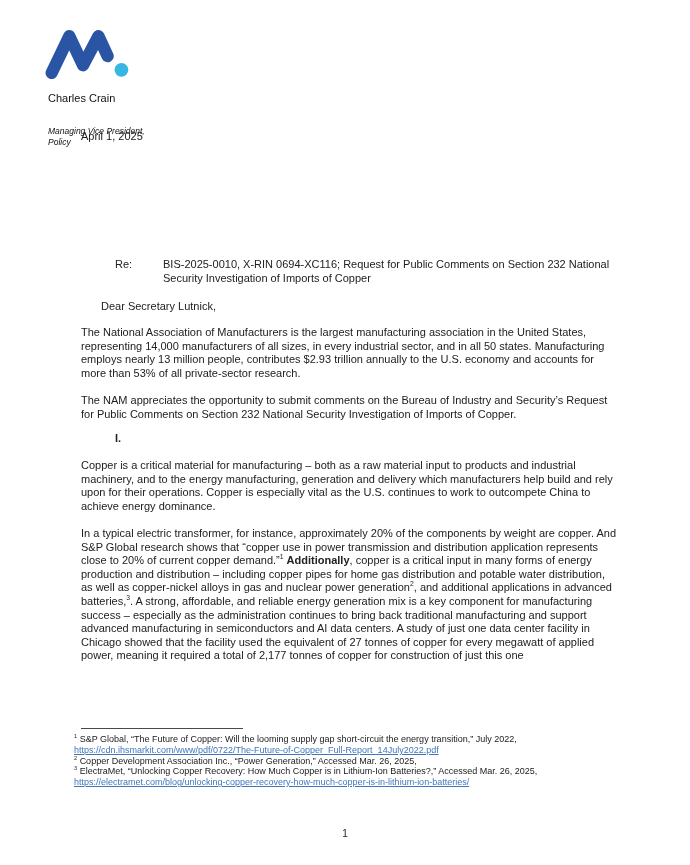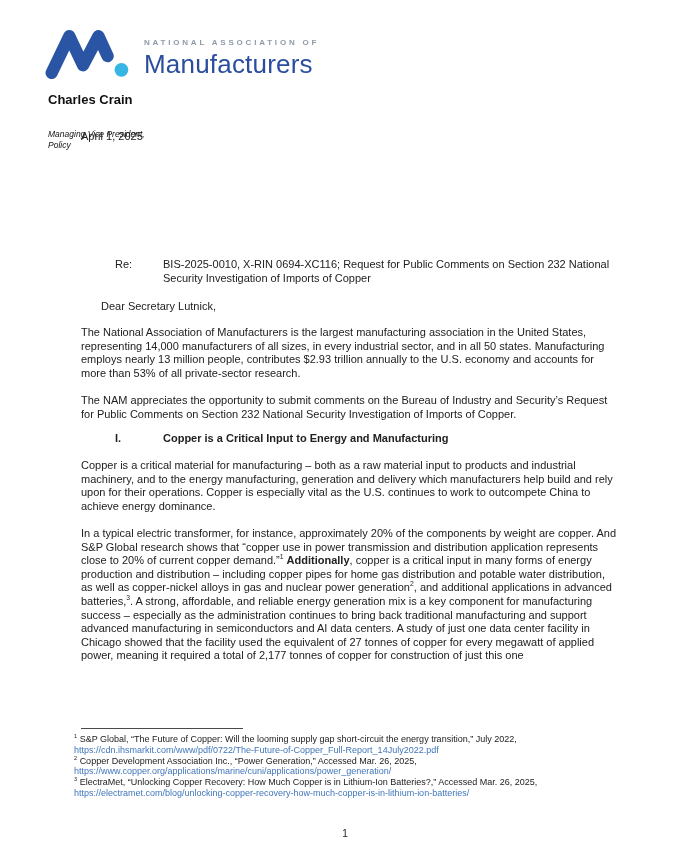--- a/index.html
+++ b/index.html
@@ -18,58 +18,54 @@
   .logo-mark { width: 92px; height: 58px; flex: 0 0 auto; }
   .logo-text { margin-left: 8px; padding-bottom: 2px; }
   .logo-small {
     font-size: 8px; letter-spacing: 2.8px; color: #8E9BA8;
     font-weight: bold; margin-bottom: 2px; white-space: nowrap;
   }
   .logo-large {
     font-size: 26px; color: #2B4D9E; letter-spacing: 0.2px; white-space: nowrap;
   }
   .author { position: absolute; left: 48px; top: 92px; }
-  .author-name { font-size: 13px; font-weight: bold; color: #111; }
+  .author-name { font-size: 11px; font-weight: normal; color: #111; }
   .author-title { font-size: 8.5px; font-style: italic; margin-top: 22px; line-height: 10.5px; color: #111; }
   
   .txt { font-size: 11px; line-height: 13.6px; }
   .date-line { position: absolute; left: 81px; top: 130px; }
   .recipient { position: absolute; left: 81px; top: 173px; }
   .re-block { position: absolute; left: 115px; top: 258px; width: 505px; display: flex; }
   .re-label { flex: 0 0 48px; }
   .salutation { position: absolute; left: 81px; top: 300px; padding-left: 20px; }
   .para { position: absolute; left: 81px; width: 537px; }
   .p1 { top: 326px; }
   .p2 { top: 394px; }
   .heading { position: absolute; left: 115px; top: 432px; width: 505px; display: flex; font-weight: bold; }
   .heading-label { flex: 0 0 48px; }
   .p3 { top: 459px; }
   .p4 { top: 527px; }
   sup { font-size: 0.62em; line-height: 0; }
   
   .footnote-sep { position: absolute; left: 81px; top: 728px; width: 162px; border-top: 1px solid #4a4a4a; }
   .footnotes { position: absolute; left: 74px; top: 734px; width: 556px; font-size: 9px; line-height: 10.8px; }
-  .footnote a { color: #4176BC; cursor: pointer; word-break: break-all; }
+  .footnote a { color: #4176BC; text-decoration: underline; cursor: pointer; word-break: break-all; }
   
   .page-number { position: absolute; left: 0; top: 828px; width: 100%; text-align: center; font-size: 10px; }
 </style>
 </head>
 <body>
 
 <div class="page">
 
   <div class="logo-row">
     <svg class="logo-mark" viewBox="0 0 120 72" xmlns="http://www.w3.org/2000/svg">
       <path d="M10 62 L33 14 L51 52 L71 14 L83 40" fill="none" stroke-width="16" stroke-linecap="round" stroke-linejoin="round" stroke="#2A55A4"></path>
       <circle cx="101" cy="58" r="9" fill="#38B6E3"></circle>
     </svg>
-    <div class="logo-text">
-      <div class="logo-small">NATIONAL ASSOCIATION OF</div>
-      <div class="logo-large">Manufacturers</div>
-    </div>
   </div>
 
   <div class="author">
     <div class="author-name">Charles Crain</div>
     <div class="author-title">
       <div>Managing Vice President,</div>
       <div>Policy</div>
     </div>
   </div>
 
@@ -82,39 +78,37 @@
   </div>
 
   <div class="txt salutation">Dear Secretary Lutnick,</div>
 
   <div class="txt para p1">The National Association of Manufacturers is the largest manufacturing association in the United States, representing 14,000 manufacturers of all sizes, in every industrial sector, and in all 50 states. Manufacturing employs nearly 13 million people, contributes $2.93 trillion annually to the U.S. economy and accounts for more than 53% of all private-sector research.</div>
 
   <div class="txt para p2">The NAM appreciates the opportunity to submit comments on the Bureau of Industry and Security’s Request for Public Comments on Section 232 National Security Investigation of Imports of Copper.</div>
 
   <div class="txt heading">
     <span class="heading-label">I.</span>
-    <span>Copper is a Critical Input to Energy and Manufacturing</span>
   </div>
 
   <div class="txt para p3">Copper is a critical material for manufacturing – both as a raw material input to products and industrial machinery, and to the energy manufacturing, generation and delivery which manufacturers help build and rely upon for their operations. Copper is especially vital as the U.S. continues to work to outcompete China to achieve energy dominance.</div>
 
   <div class="txt para p4"><span>In a typical electric transformer, for instance, approximately 20% of the components by weight are copper. And S&amp;P Global research shows that “copper use in power transmission and distribution application represents close to 20% of current copper demand.”</span><sup>1</sup><span> </span><span style="font-weight: bold;">Additionally</span><span>, copper is a critical input in many forms of energy production and distribution – including copper pipes for home gas distribution and potable water distribution, as well as copper-nickel alloys in gas and nuclear power generation</span><sup>2</sup><span>,  and additional applications in advanced batteries,</span><sup>3</sup><span>.  A strong, affordable, and reliable energy generation mix is a key component for manufacturing success – especially as the administration continues to bring back traditional manufacturing and support advanced manufacturing in semiconductors and AI data centers. A study of just one data center facility in Chicago showed that the facility used the equivalent of 27 tonnes of copper for every megawatt of applied power, meaning it required a total of 2,177 tonnes of copper for construction of just this one</span></div>
 
   <div class="footnote-sep"></div>
 
   <div class="footnotes">
     <div class="footnote">
       <sup>1</sup>
       <span>S&amp;P Global, “The Future of Copper: Will the looming supply gap short-circuit the energy transition,” July 2022,</span><br>
       <a>https://cdn.ihsmarkit.com/www/pdf/0722/The-Future-of-Copper_Full-Report_14July2022.pdf</a>
     </div>
     <div class="footnote">
       <sup>2</sup>
       <span>Copper Development Association Inc., “Power Generation,” Accessed Mar. 26, 2025,</span><br>
-      <a>https://www.copper.org/applications/marine/cuni/applications/power_generation/</a>
     </div>
     <div class="footnote">
       <sup>3</sup>
       <span>ElectraMet, “Unlocking Copper Recovery: How Much Copper is in Lithium-Ion Batteries?,” Accessed Mar. 26, 2025,</span><br>
       <a>https://electramet.com/blog/unlocking-copper-recovery-how-much-copper-is-in-lithium-ion-batteries/</a>
     </div>
   </div>
 
   <div class="page-number">1</div>
 

